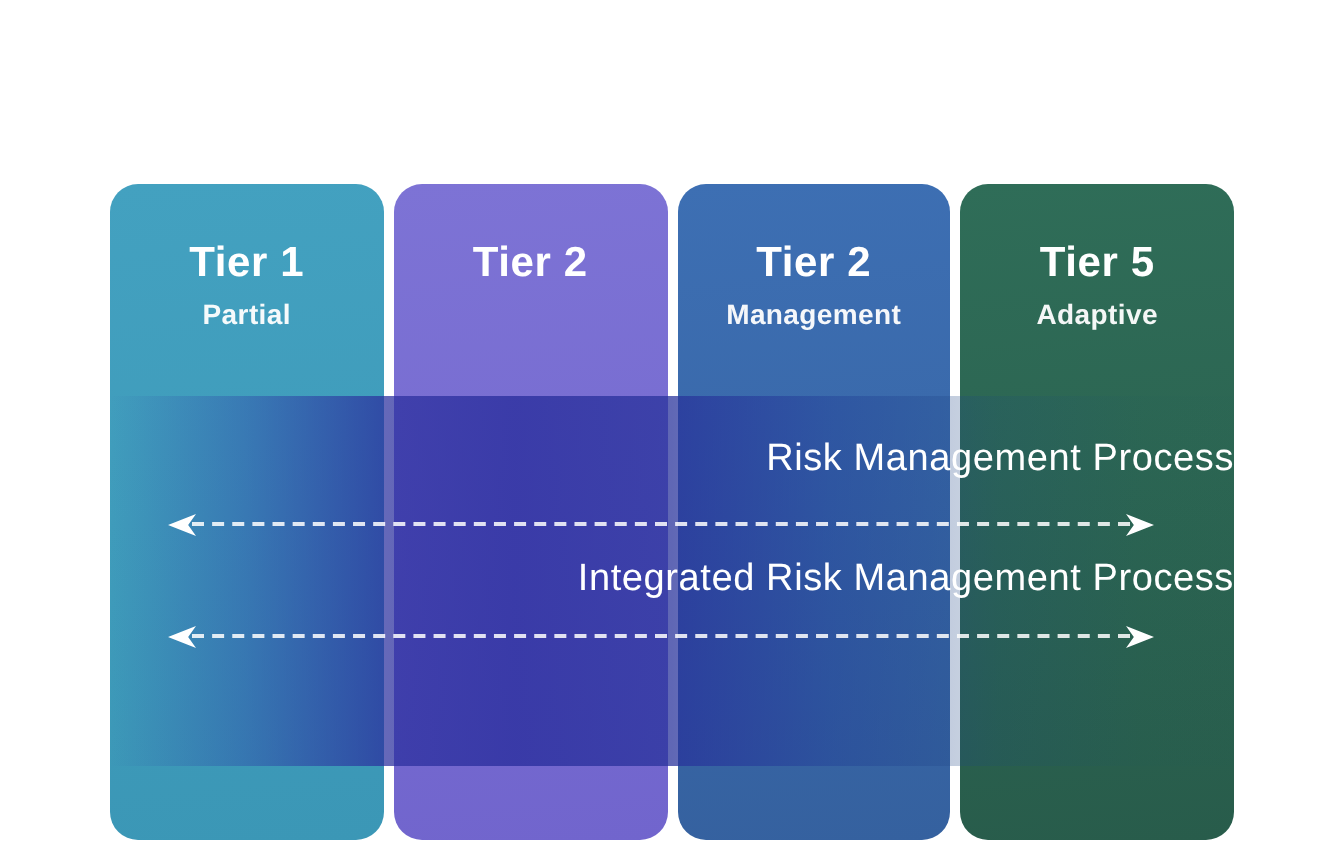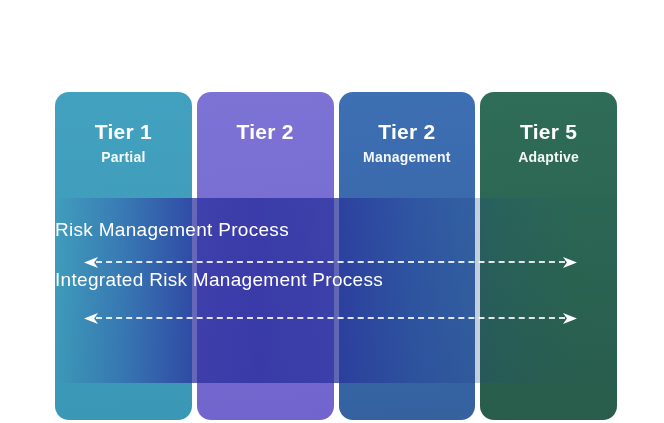--- a/index.html
+++ b/index.html
@@ -46,29 +46,29 @@
       rgba(43,47,158,0.72) 24%,
       rgba(43,47,158,0.80) 36%,
       rgba(40,50,155,0.74) 50%,
       rgba(33,62,150,0.45) 64%,
       rgba(28,75,120,0.20) 79%,
       rgba(28,88,90,0.07) 92%,
       rgba(28,90,85,0.03) 100%);
   }
   .band-label{
     position:absolute;left:0;width:100%;
-    text-align:left;
+    text-align:right;
     color:#ffffff;
     font-size:19px;
     font-weight:500;
     letter-spacing:.3px;
     white-space:nowrap;
   }
   .band-label-1{top:21px;}
-  .band-label-2{top:71px;}
+  .band-label-2{top:81px;}
   .band-label-3{top:143px;}
   .arrow{
     position:absolute;left:29px;right:40px;height:12px;
   }
   .arrow-1{top:59px;}
   .arrow-2{top:115px;}
   .arrow-line{
     position:absolute;left:12px;right:12px;top:4px;height:0;
     border-top:2px dashed rgba(255,255,255,0.85);
   }

